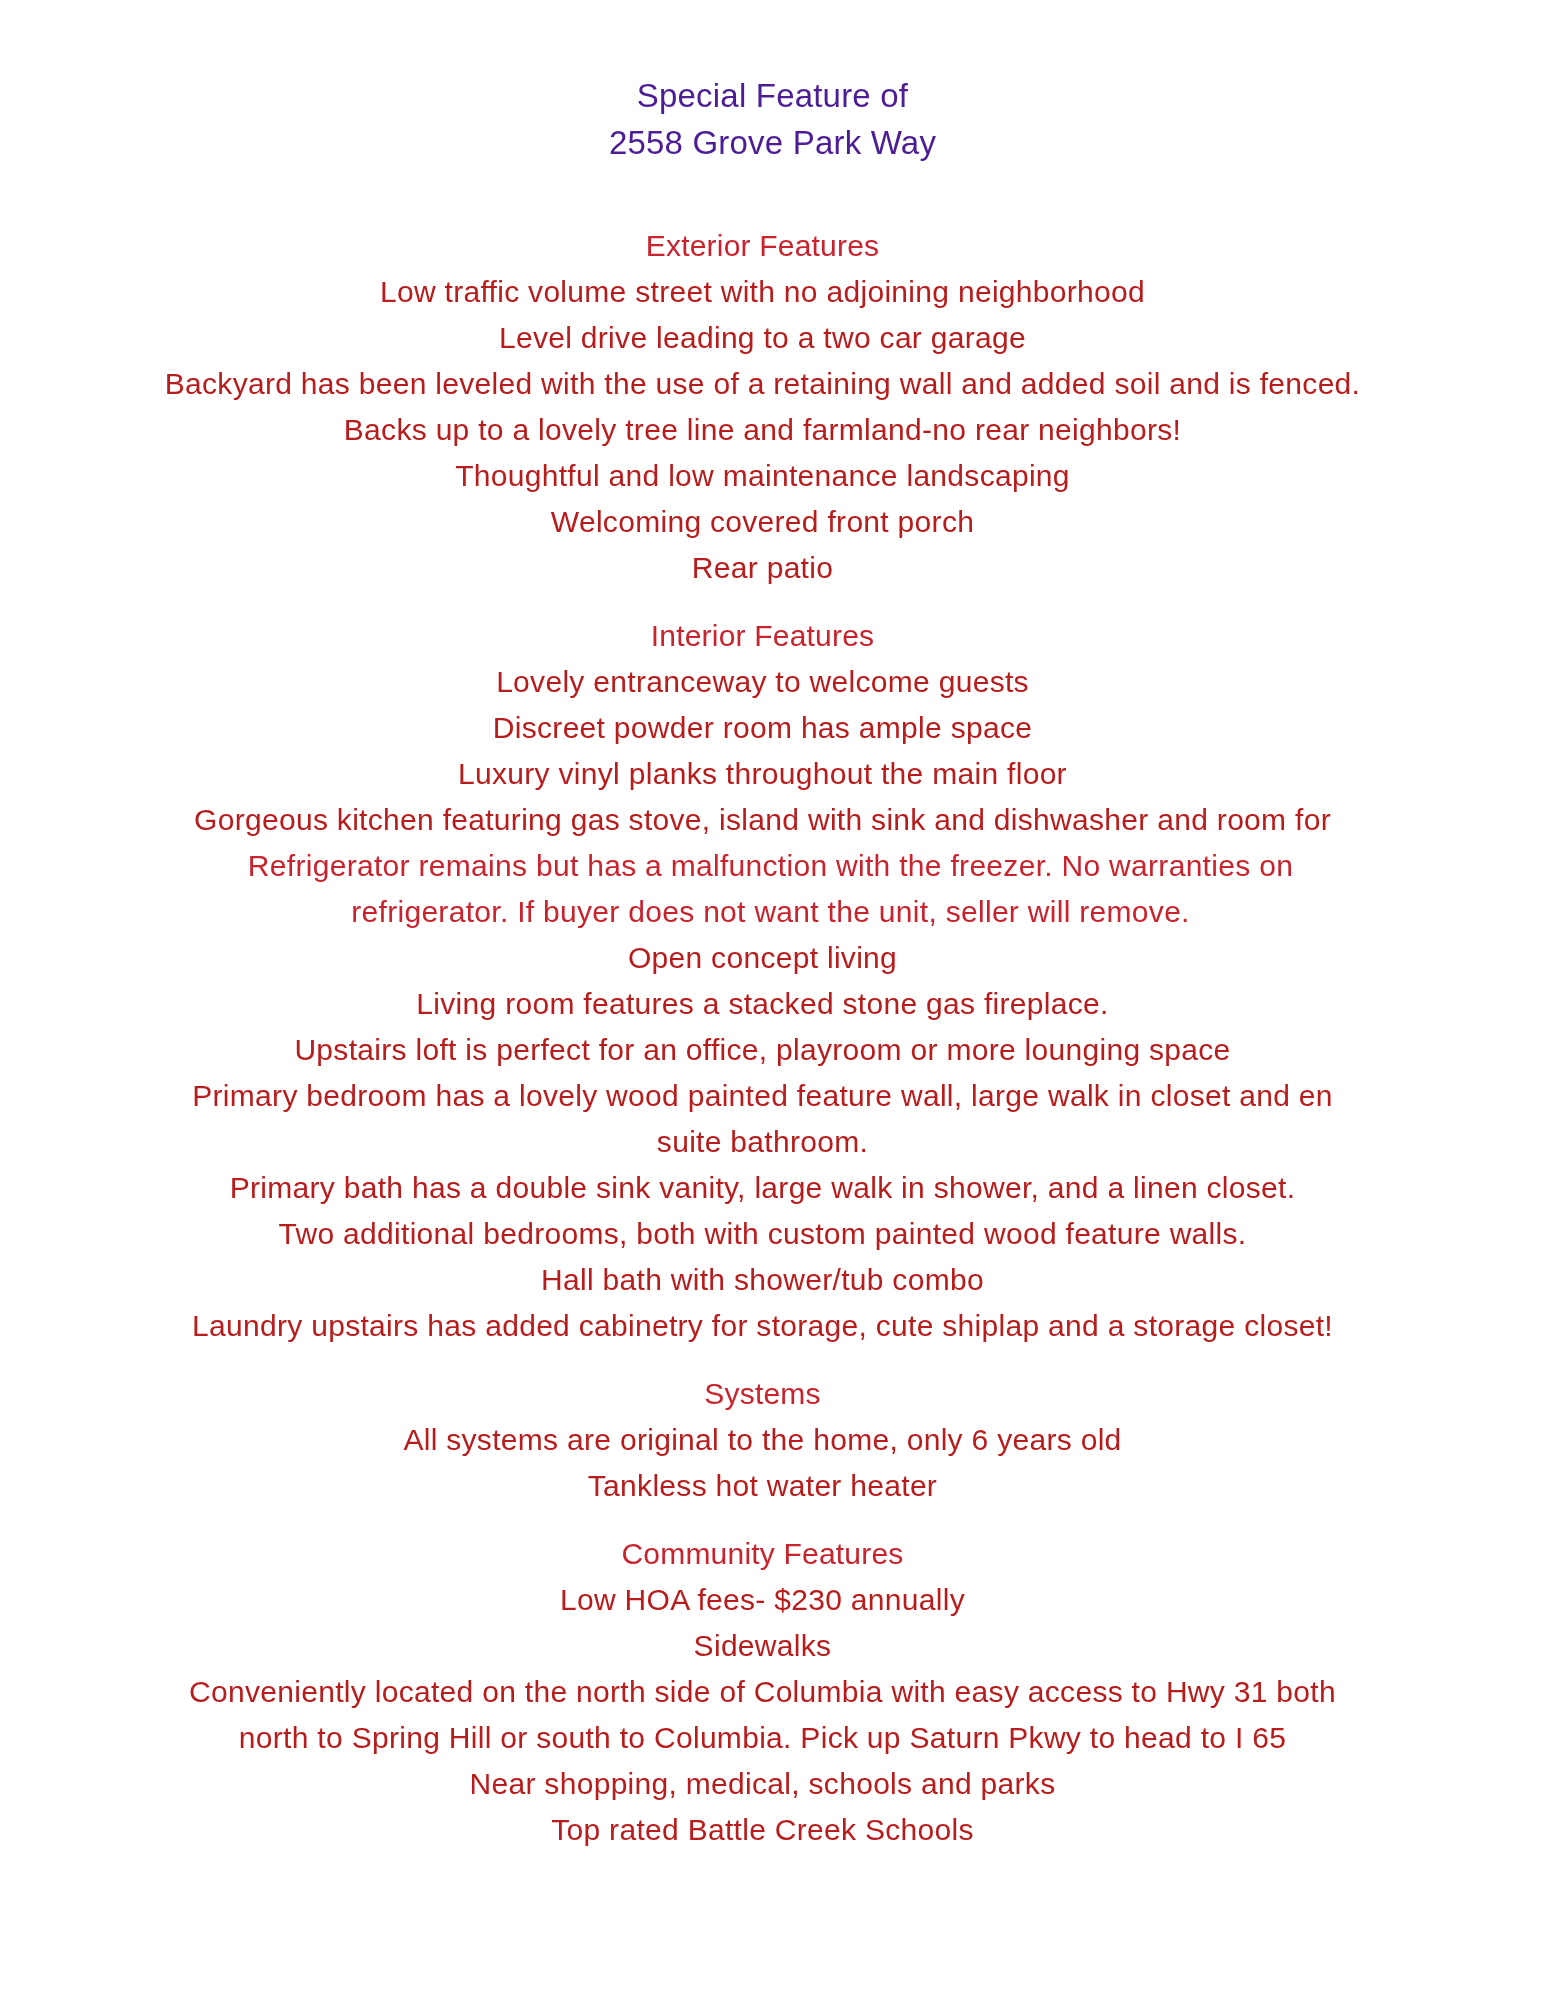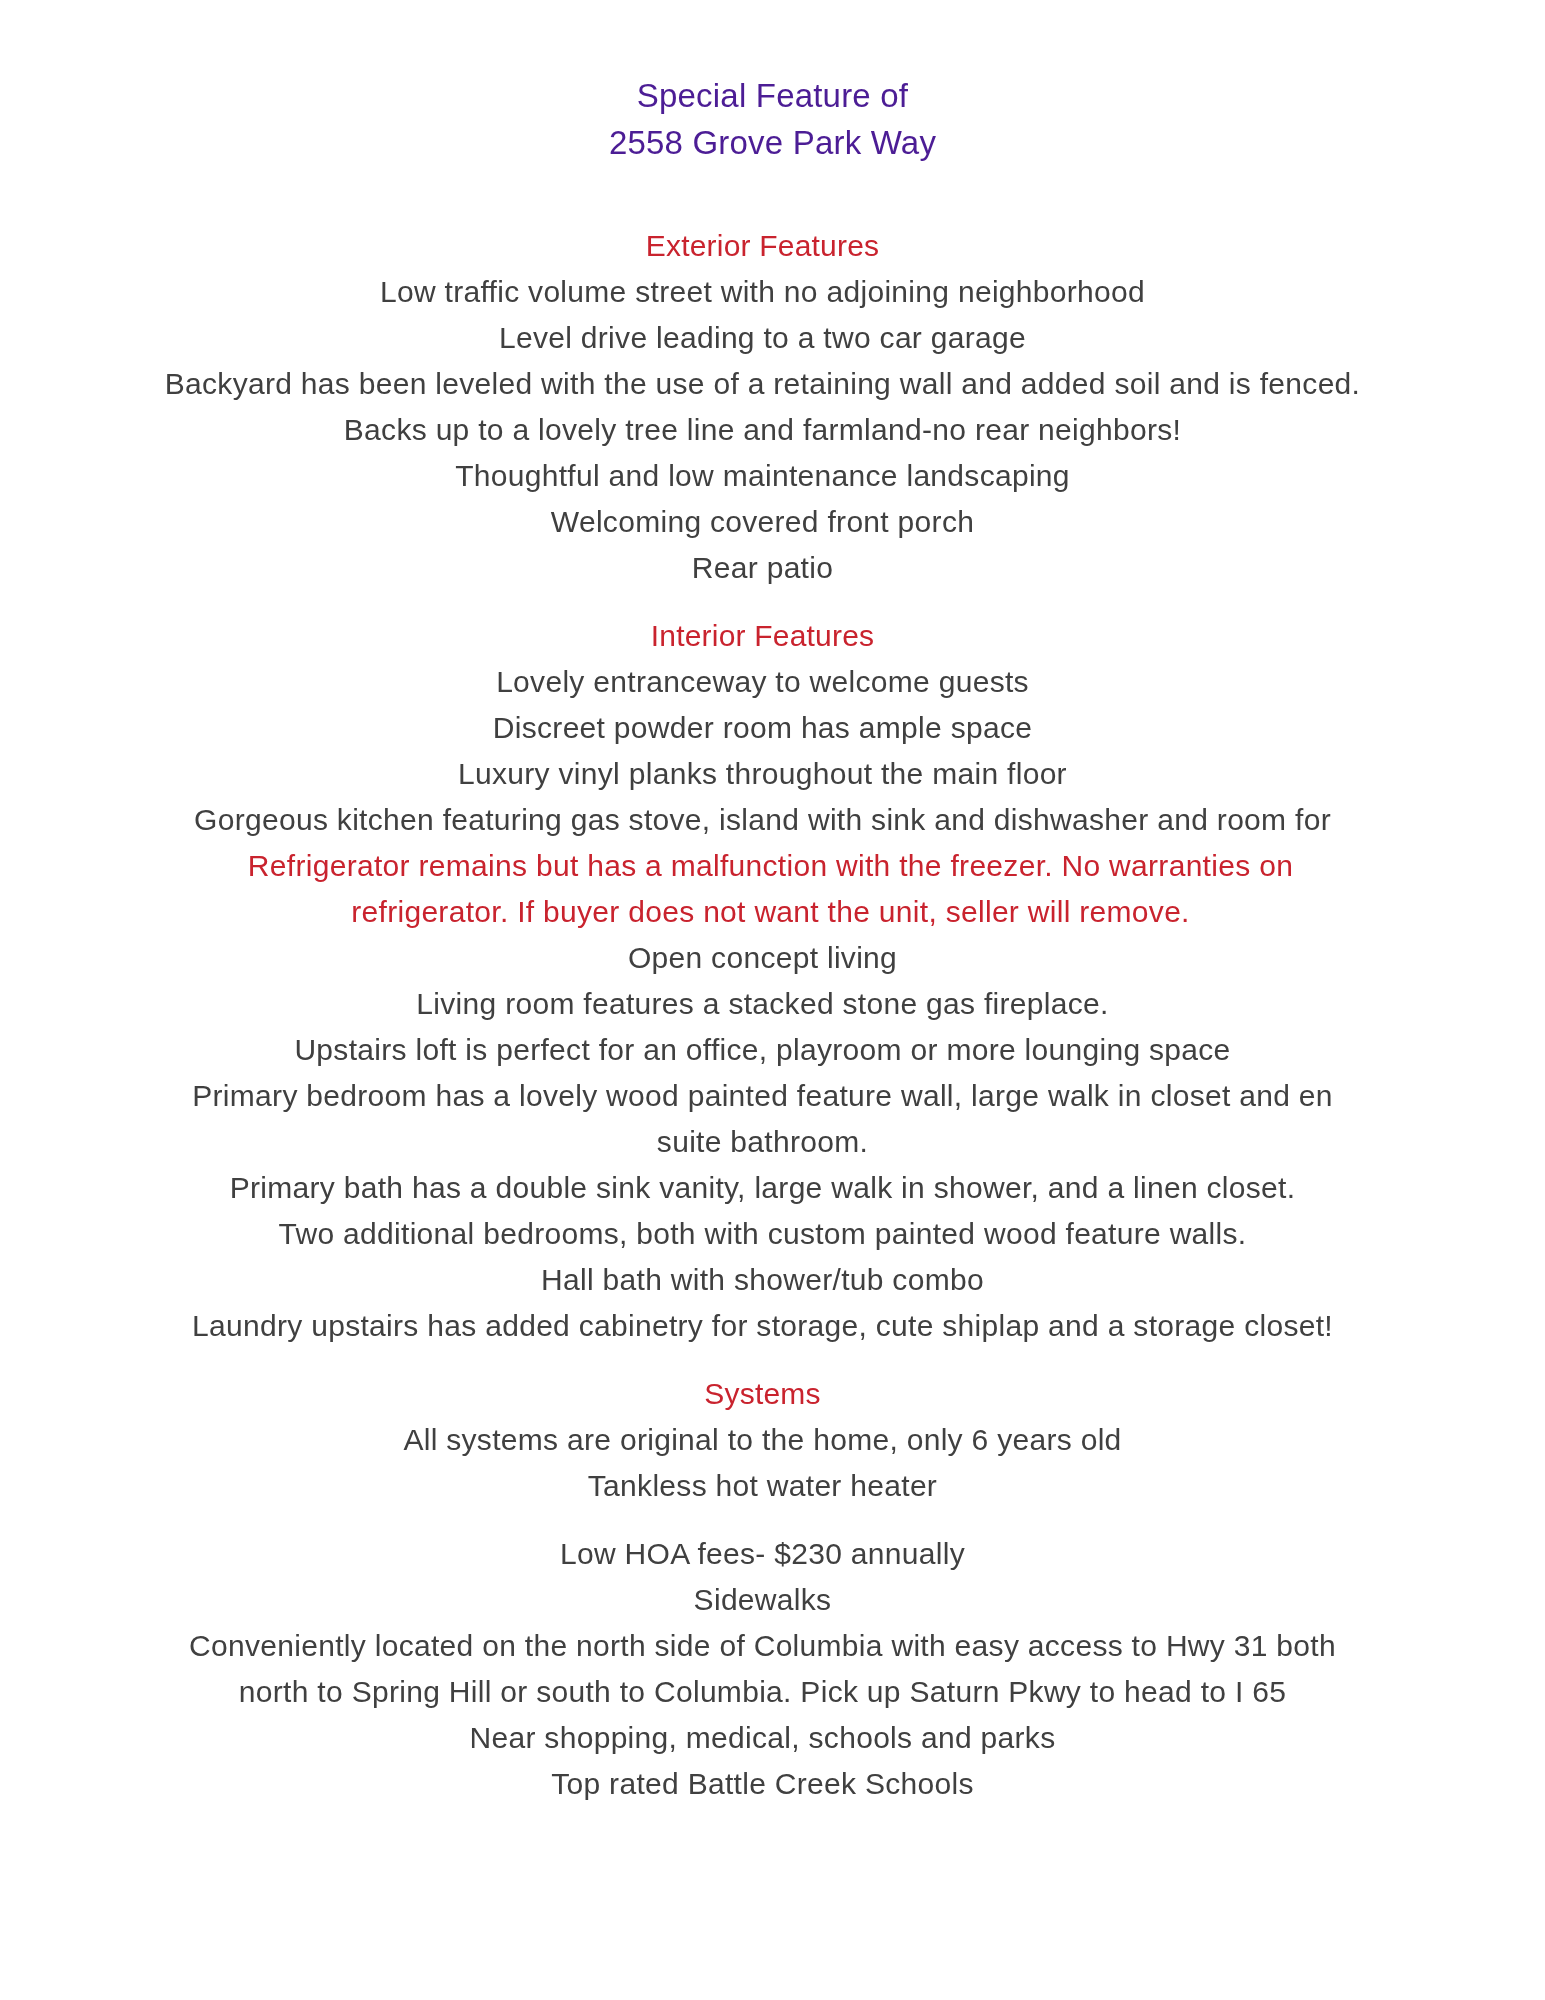--- a/index.html
+++ b/index.html
@@ -39,21 +39,21 @@
     color: #c9232e;
     font-size: 30px;
     line-height: 46px;
     letter-spacing: 0.2px;
   }
   .line {
     font-size: 30px;
     line-height: 46px;
     letter-spacing: 0.3px;
     white-space: nowrap;
-    color: #404040;
+    color: #b91c1c;
   }
   .line.red {
     color: #c9232e;
     margin-left: 16px;
   }
 </style>
 </head>
 <body>
 
 <div class="page">
@@ -89,20 +89,21 @@
         <div class="line">Two additional bedrooms, both with custom painted wood feature walls.</div>
         <div class="line">Hall bath with shower/tub combo</div>
         <div class="line">Laundry upstairs has added cabinetry for storage, cute shiplap and a storage closet!</div>
       </section>
       <section class="section">
         <div class="heading">Systems</div>
         <div class="line">All systems are original to the home, only 6 years old</div>
         <div class="line">Tankless hot water heater</div>
       </section>
       <section class="section">
+        <div class="heading">Community Features</div>
         <div class="line">Low HOA fees- $230 annually</div>
         <div class="line">Sidewalks</div>
         <div class="line">Conveniently located on the north side of Columbia with easy access to Hwy 31 both</div>
         <div class="line">north to Spring Hill or south to Columbia. Pick up Saturn Pkwy to head to I 65</div>
         <div class="line">Near shopping, medical, schools and parks</div>
         <div class="line">Top rated Battle Creek Schools</div>
       </section>
     </div>
 </div>
 

